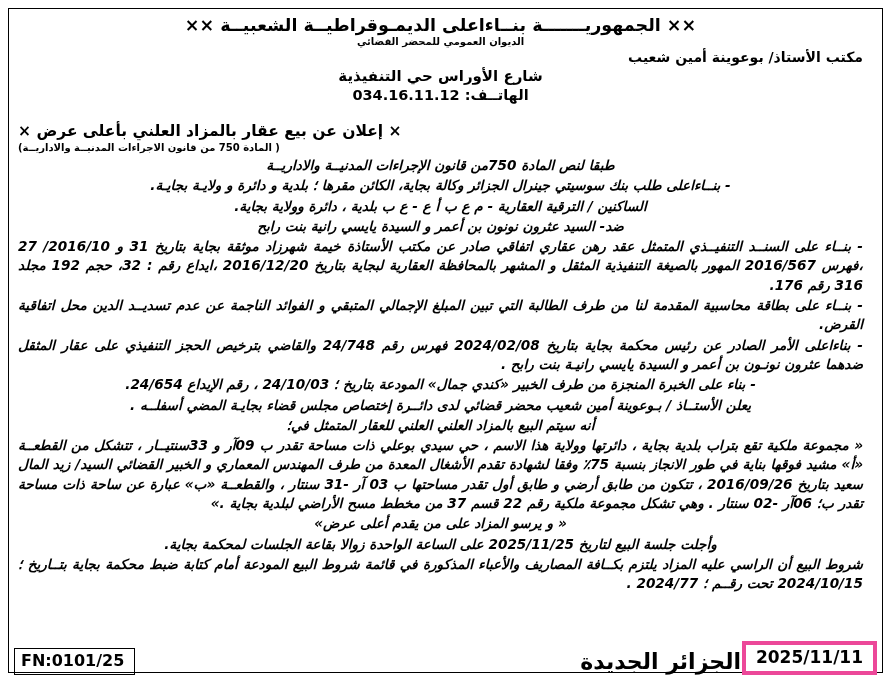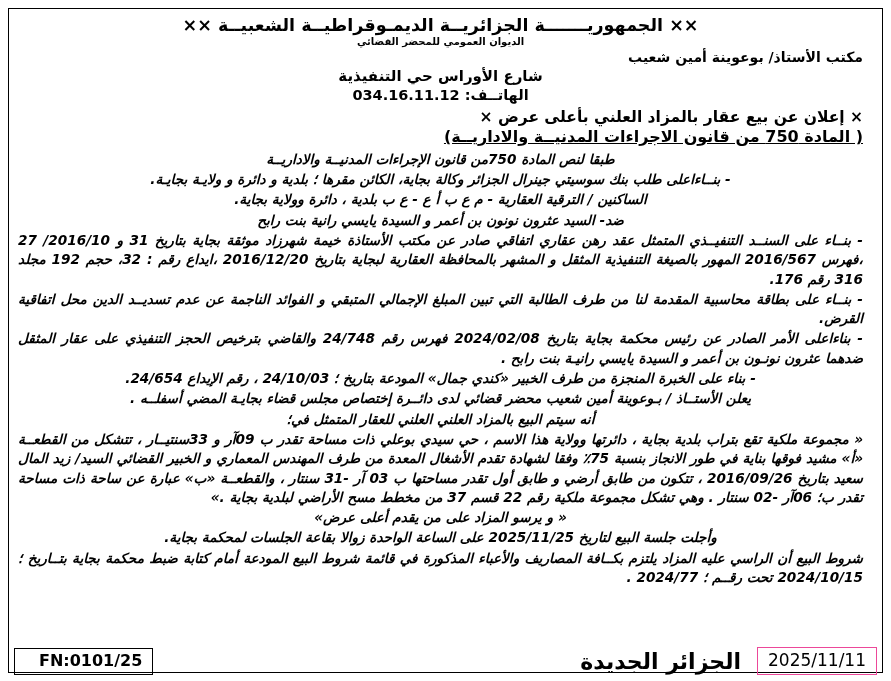--- a/index.html
+++ b/index.html
@@ -43,27 +43,27 @@
     line-height: 1.28;
   }
   .hdr .l1 { font-size: 17.5px; letter-spacing: 0.5px; }
   .hdr .l2 { font-size: 10px; }
   .hdr .l3 { font-size: 14px; text-align: right; }
   .hdr .l4 { font-size: 15px; }
   .hdr .l5 { font-size: 14.5px; }
   .hdr .l6 { font-size: 14.5px; }
 
   .title-block {
-    text-align: right;
+    text-align: left;
     font-weight: bold;
-    margin-top: 2px;
+    margin-top: 16px;
     line-height: 1.3;
   }
   .title-block .t1 { font-size: 15.5px; }
-  .title-block .t2 { font-size: 16px; text-decoration: underline; }
+  .title-block .t2 { font-size: 10px; }
 
   .body-text {
     margin-top: 2px;
     font-size: 13.6px;
     font-weight: bold;
     line-height: 1.42;
     text-align: right;
   }
   .body-text p {
     margin: 0 0 1px 0;
@@ -81,56 +81,56 @@
     position: absolute;
     left: 0;
     right: 0;
     bottom: 0;
     height: 46px;
   }
   .stamp-right {
     position: absolute;
     right: 14px;
     bottom: 6px;
-    border: 1px solid #ec4899;
+    border: 4px solid #ec4899;
     padding: 4px 10px 5px 10px;
     font-size: 17px;
-    font-weight: normal;
+    font-weight: bold;
     line-height: 1;
   }
   .footer-title {
     position: absolute;
     right: 150px;
     bottom: 7px;
     font-size: 22px;
     font-weight: bold;
     letter-spacing: 0.3px;
   }
   .stamp-left {
     position: absolute;
     left: 14px;
     bottom: 6px;
     border: 1px solid #000;
-    padding: 4px 10px 5px 24px;
+    padding: 4px 10px 5px 6px;
     font-size: 16px;
     font-weight: bold;
     line-height: 1;
     direction: ltr;
   }
 </style>
 </head>
 <body>
 
 <div class="page">
   <div class="frame"></div>
 
   <div class="content">
 
     <div class="hdr">
-      <div class="l1">×× الجمهوريـــــــة الجزائريــة الديمـوقراطيــة الشعبيــة ××</div>
+      <div class="l1">×× الجمهوريـــــــة بنــاءاعلى الديمـوقراطيــة الشعبيــة ××</div>
       <div class="l2">الديوان العمومي للمحضر القضائي</div>
       <div class="l3">مكتب الأستاذ/ بوعوينة أمين شعيب</div>
       <div class="l4">شارع الأوراس حي التنفيذية</div>
       <div class="l6">الهاتــف: 034.16.11.12</div>
     </div>
 
     <div class="title-block">
       <div class="t1">× إعلان عن بيع عقار بالمزاد العلني بأعلى عرض ×</div>
       <div class="t2">( المادة 750 من قانون الاجراءات المدنيــة والاداريــة)</div>
     </div>

